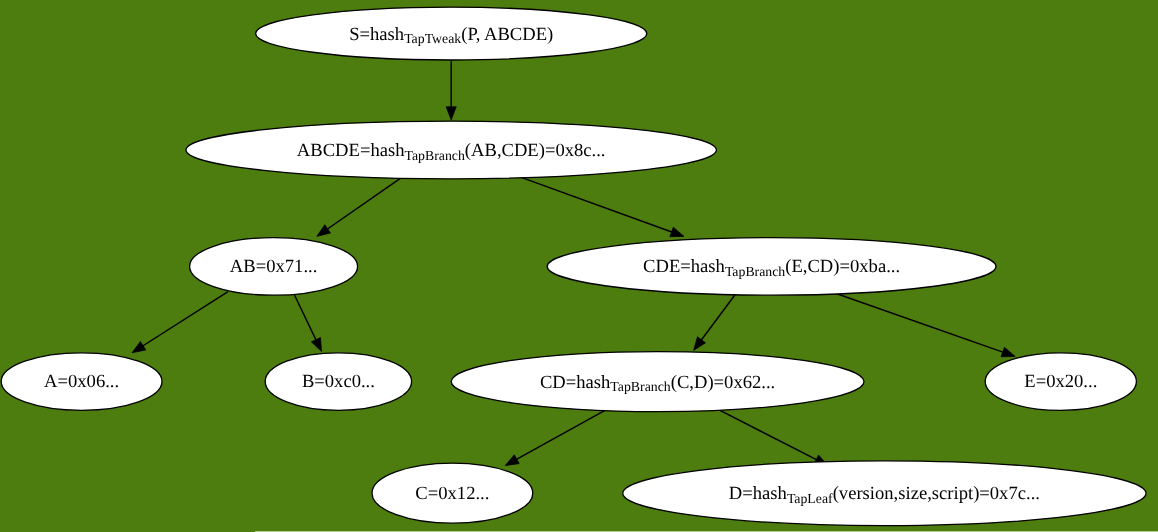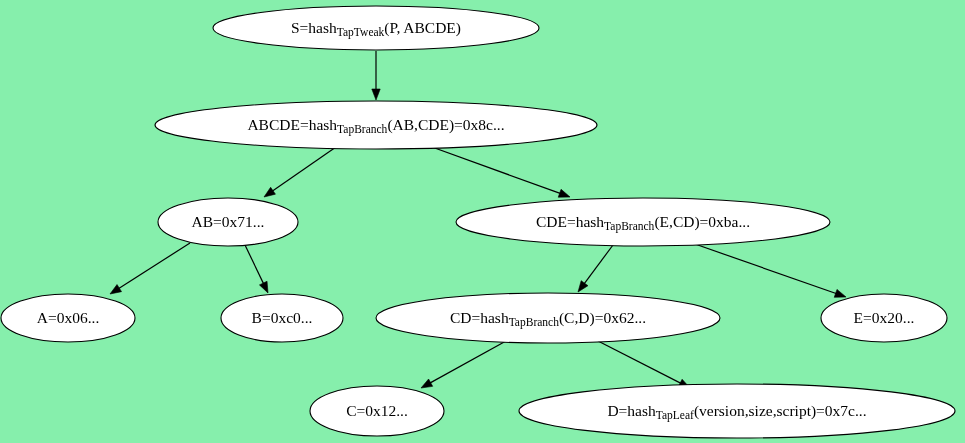--- a/index.html
+++ b/index.html
@@ -5,21 +5,21 @@
 <style>
   html, body {
     margin: 0;
     padding: 0;
     background: #ffffff;
   }
   #diagram-root {
     position: relative;
     width: 965px;
     height: 443px;
-    background: #86efac;
+    background: #4d7c0f;
     font-family: "Liberation Serif", "DejaVu Serif", serif;
     overflow: hidden;
   }
   svg#graph-canvas {
     position: absolute;
     top: 0;
     left: 0;
     width: 965px;
     height: 443px;
   }

